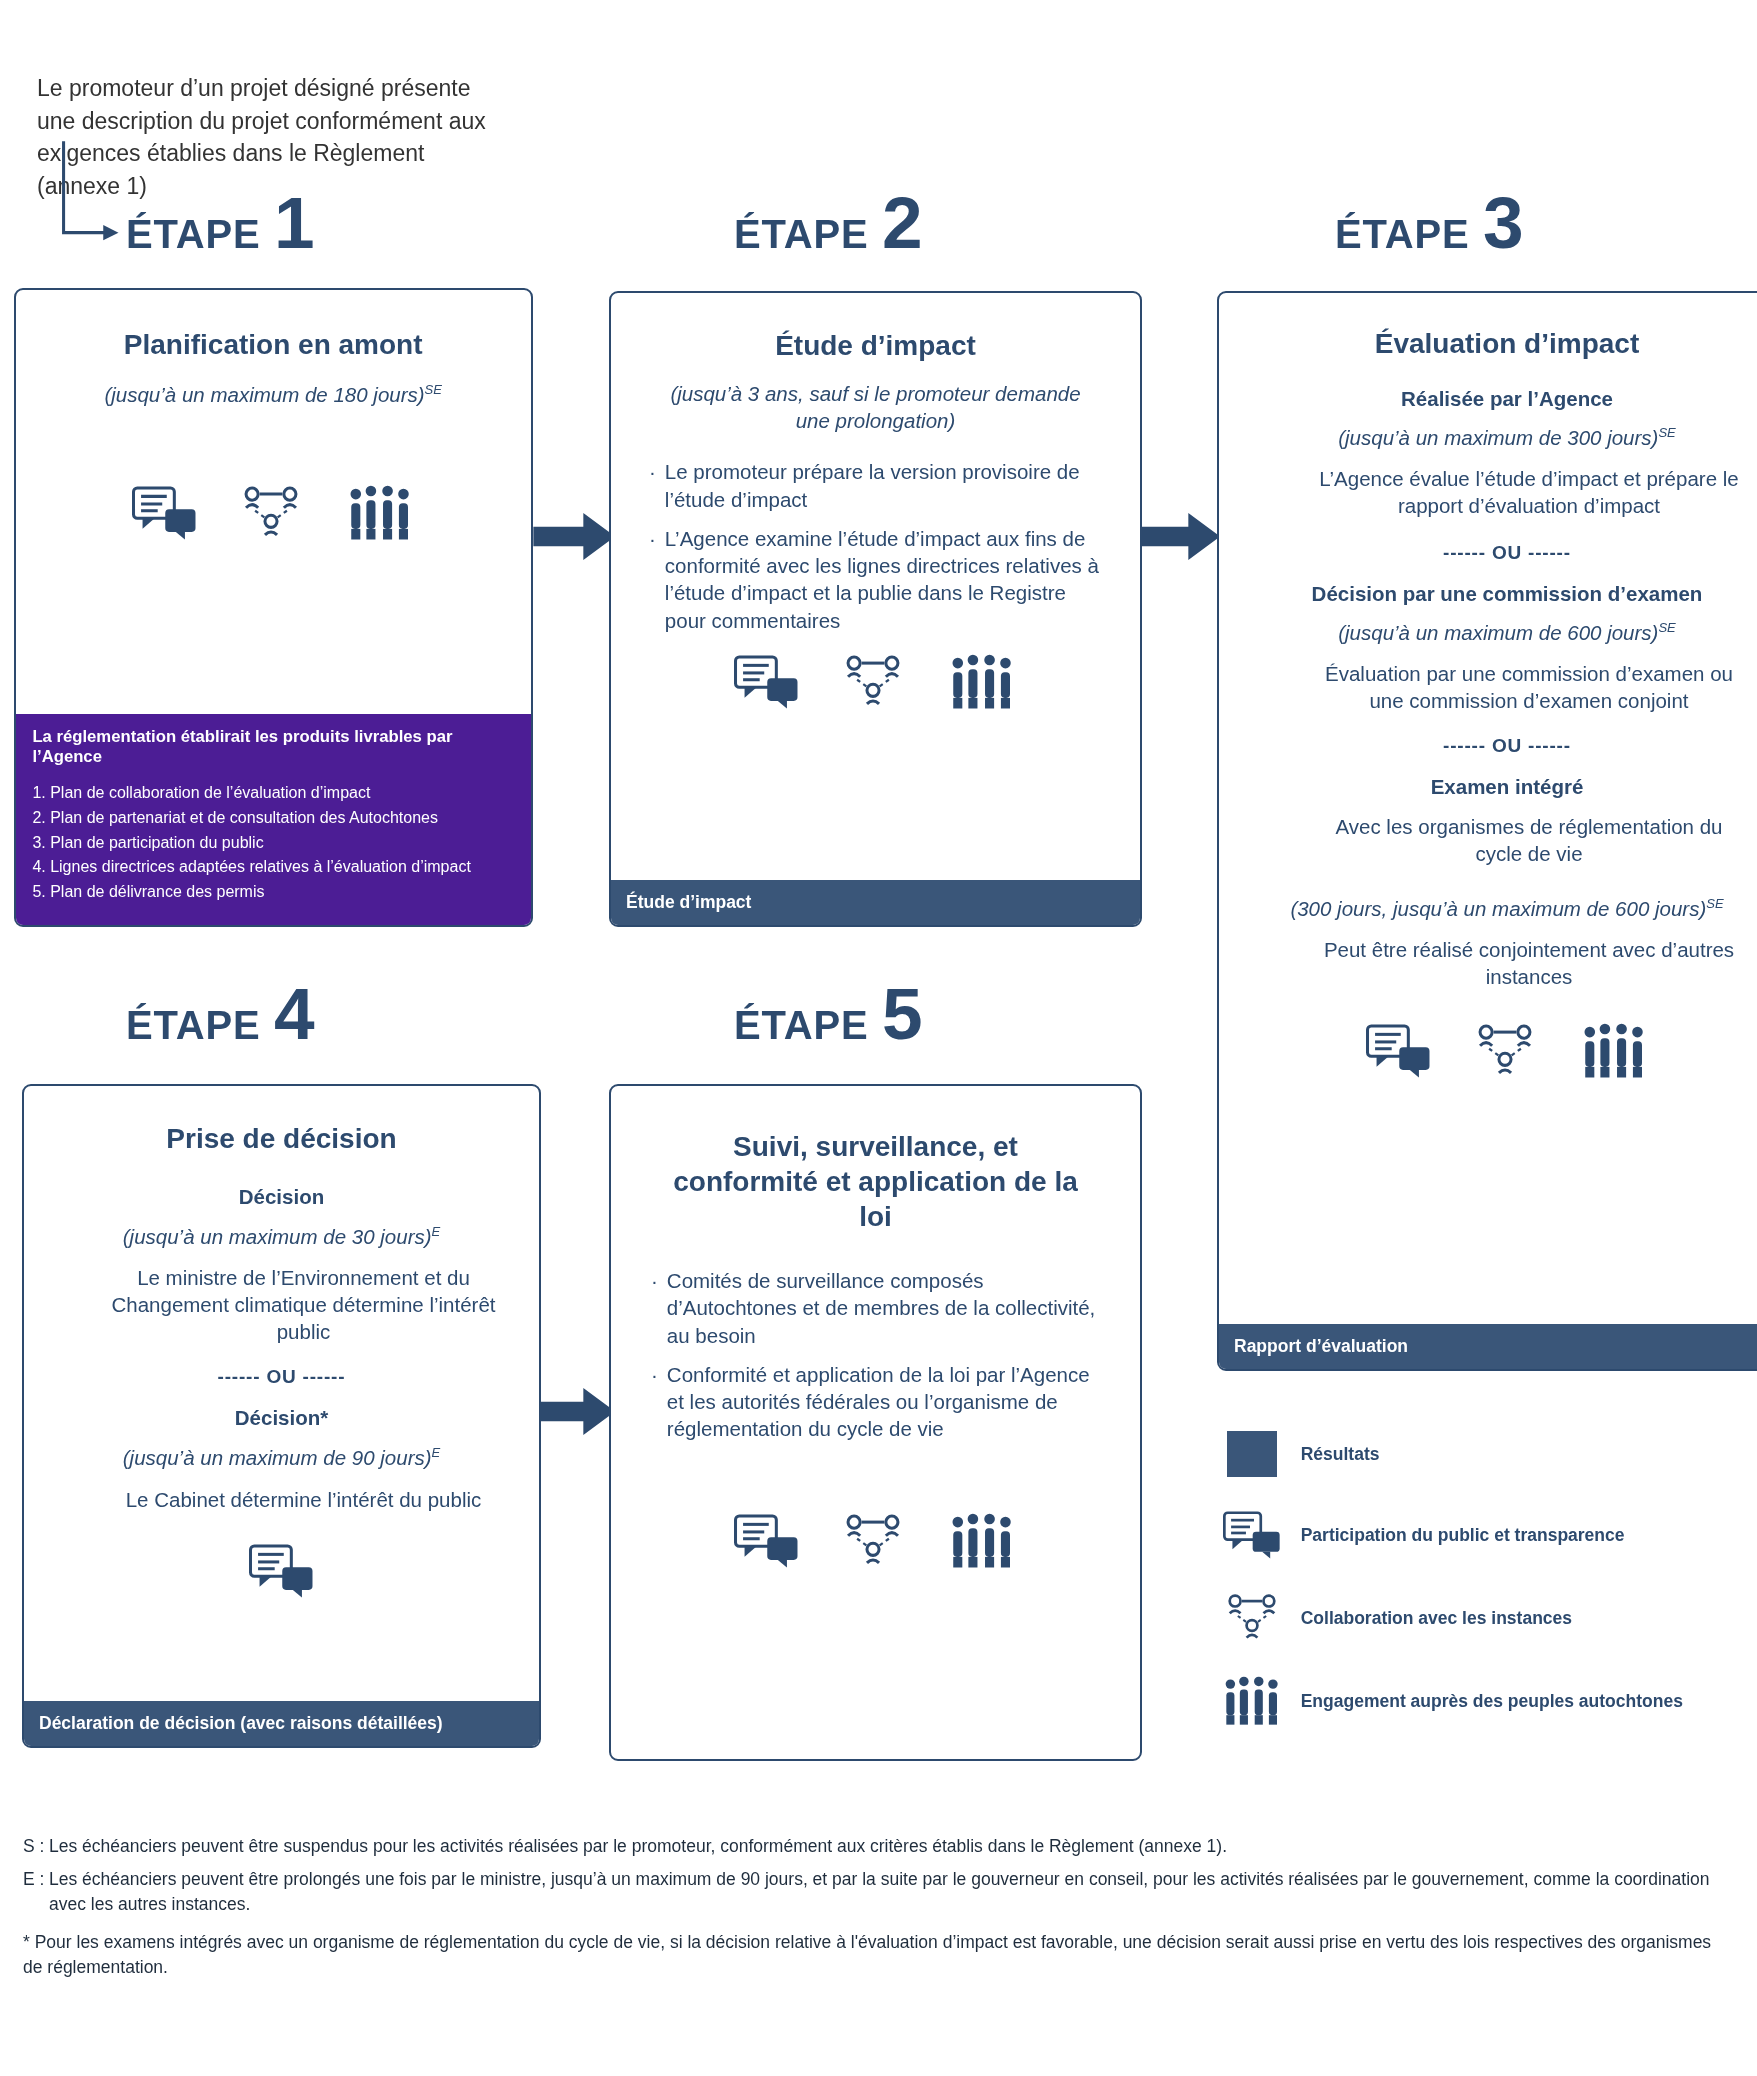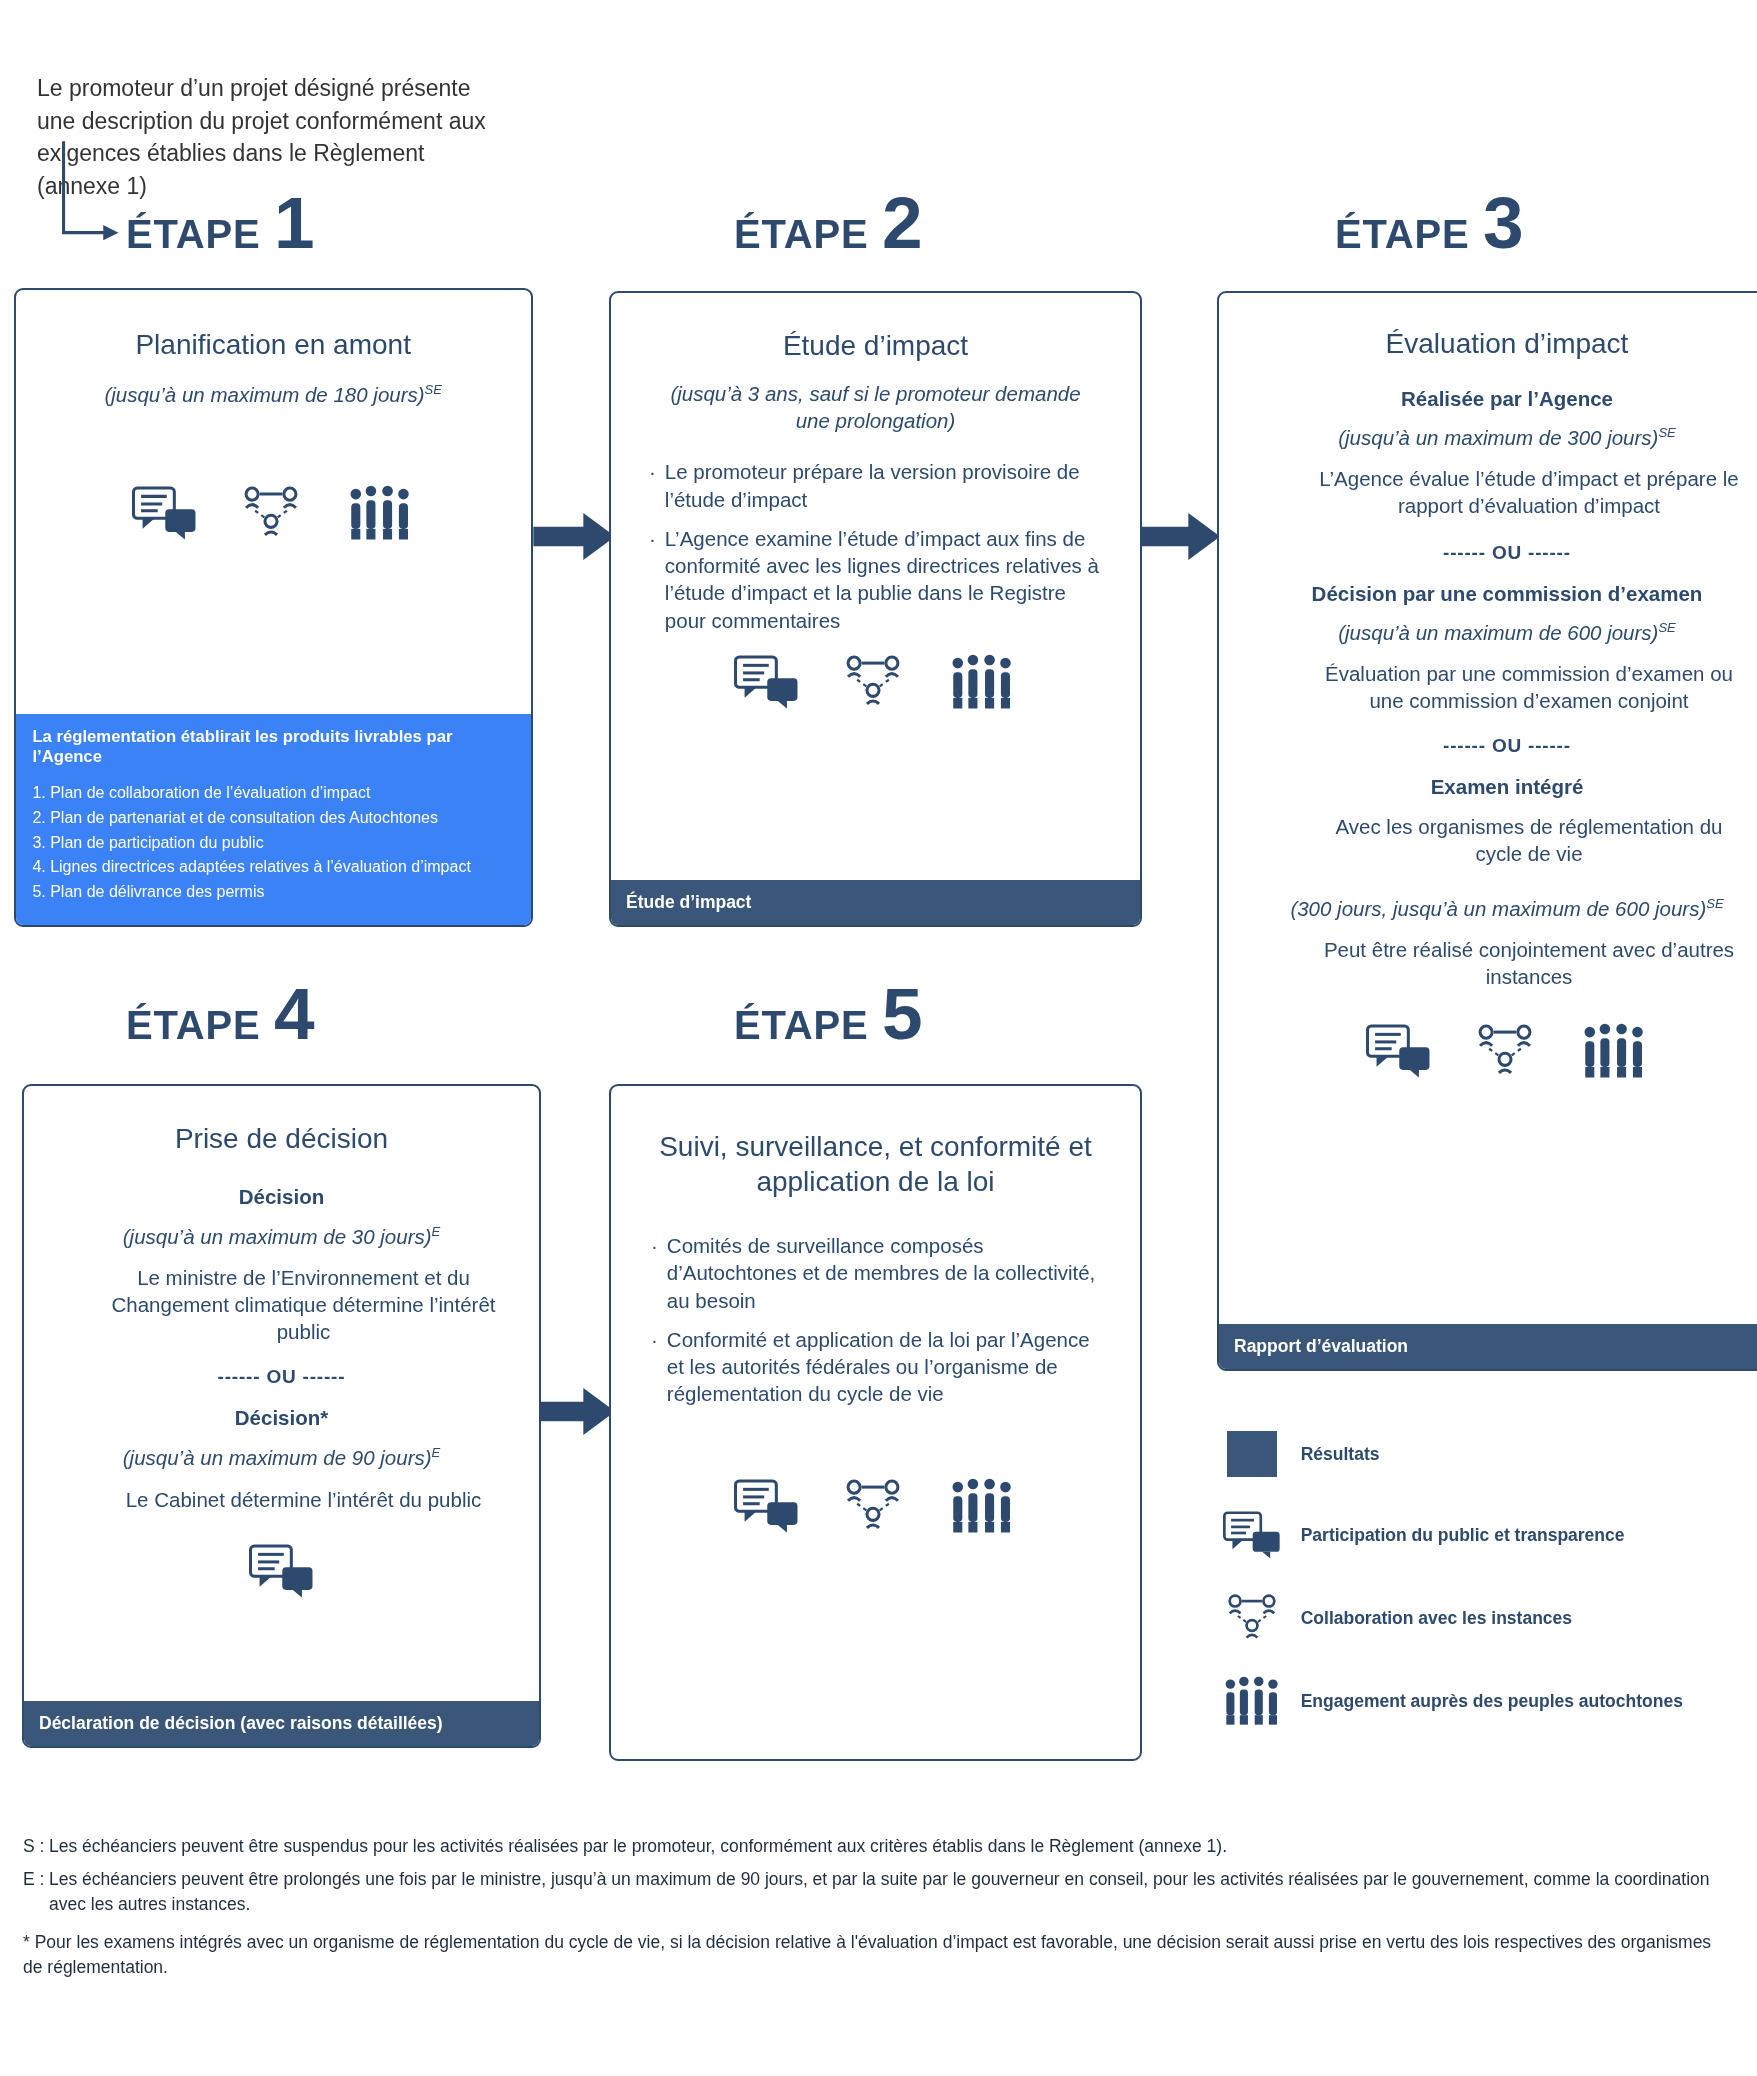--- a/index.html
+++ b/index.html
@@ -30,21 +30,21 @@
 
   .card {
     position: absolute;
     border: 2.3px solid #2d4a6e;
     border-radius: 9px;
     background: #ffffff;
     overflow: hidden;
   }
   .card-title {
     font-size: 28px;
-    font-weight: normal;
+    font-weight: bold;
     color: #2d4a6e;
     text-align: center;
     line-height: 1.25;
   }
   .sub-head {
     font-size: 20.5px;
     font-weight: bold;
     color: #2d4a6e;
     text-align: center;
   }
@@ -115,21 +115,21 @@
     width: 61px; height: 107px;
   }
 
   
   .flow-arrow { position: absolute; }
 
   
   #s1-deliv {
     position: absolute;
     left: 0; right: 0; bottom: 0;
-    background: #3b82f6;
+    background: #4c1d95;
     color: #ffffff;
     padding: 13.7px 16.7px 20px 16.7px;
   }
   #s1-deliv .dhead { font-weight: bold; font-size: 16.7px; margin-bottom: 13.7px; }
   #s1-deliv ol { margin: 0; padding: 0; list-style: none; font-size: 16px; line-height: 1.55; }
 
   
   #legend { position: absolute; left: 1217px; top: 1431px; width: 533px; }
   .legend-row { display: flex; align-items: center; margin-bottom: 33px; }
   .legend-row .lg-icon { width: 70px; display: flex; justify-content: center; }

